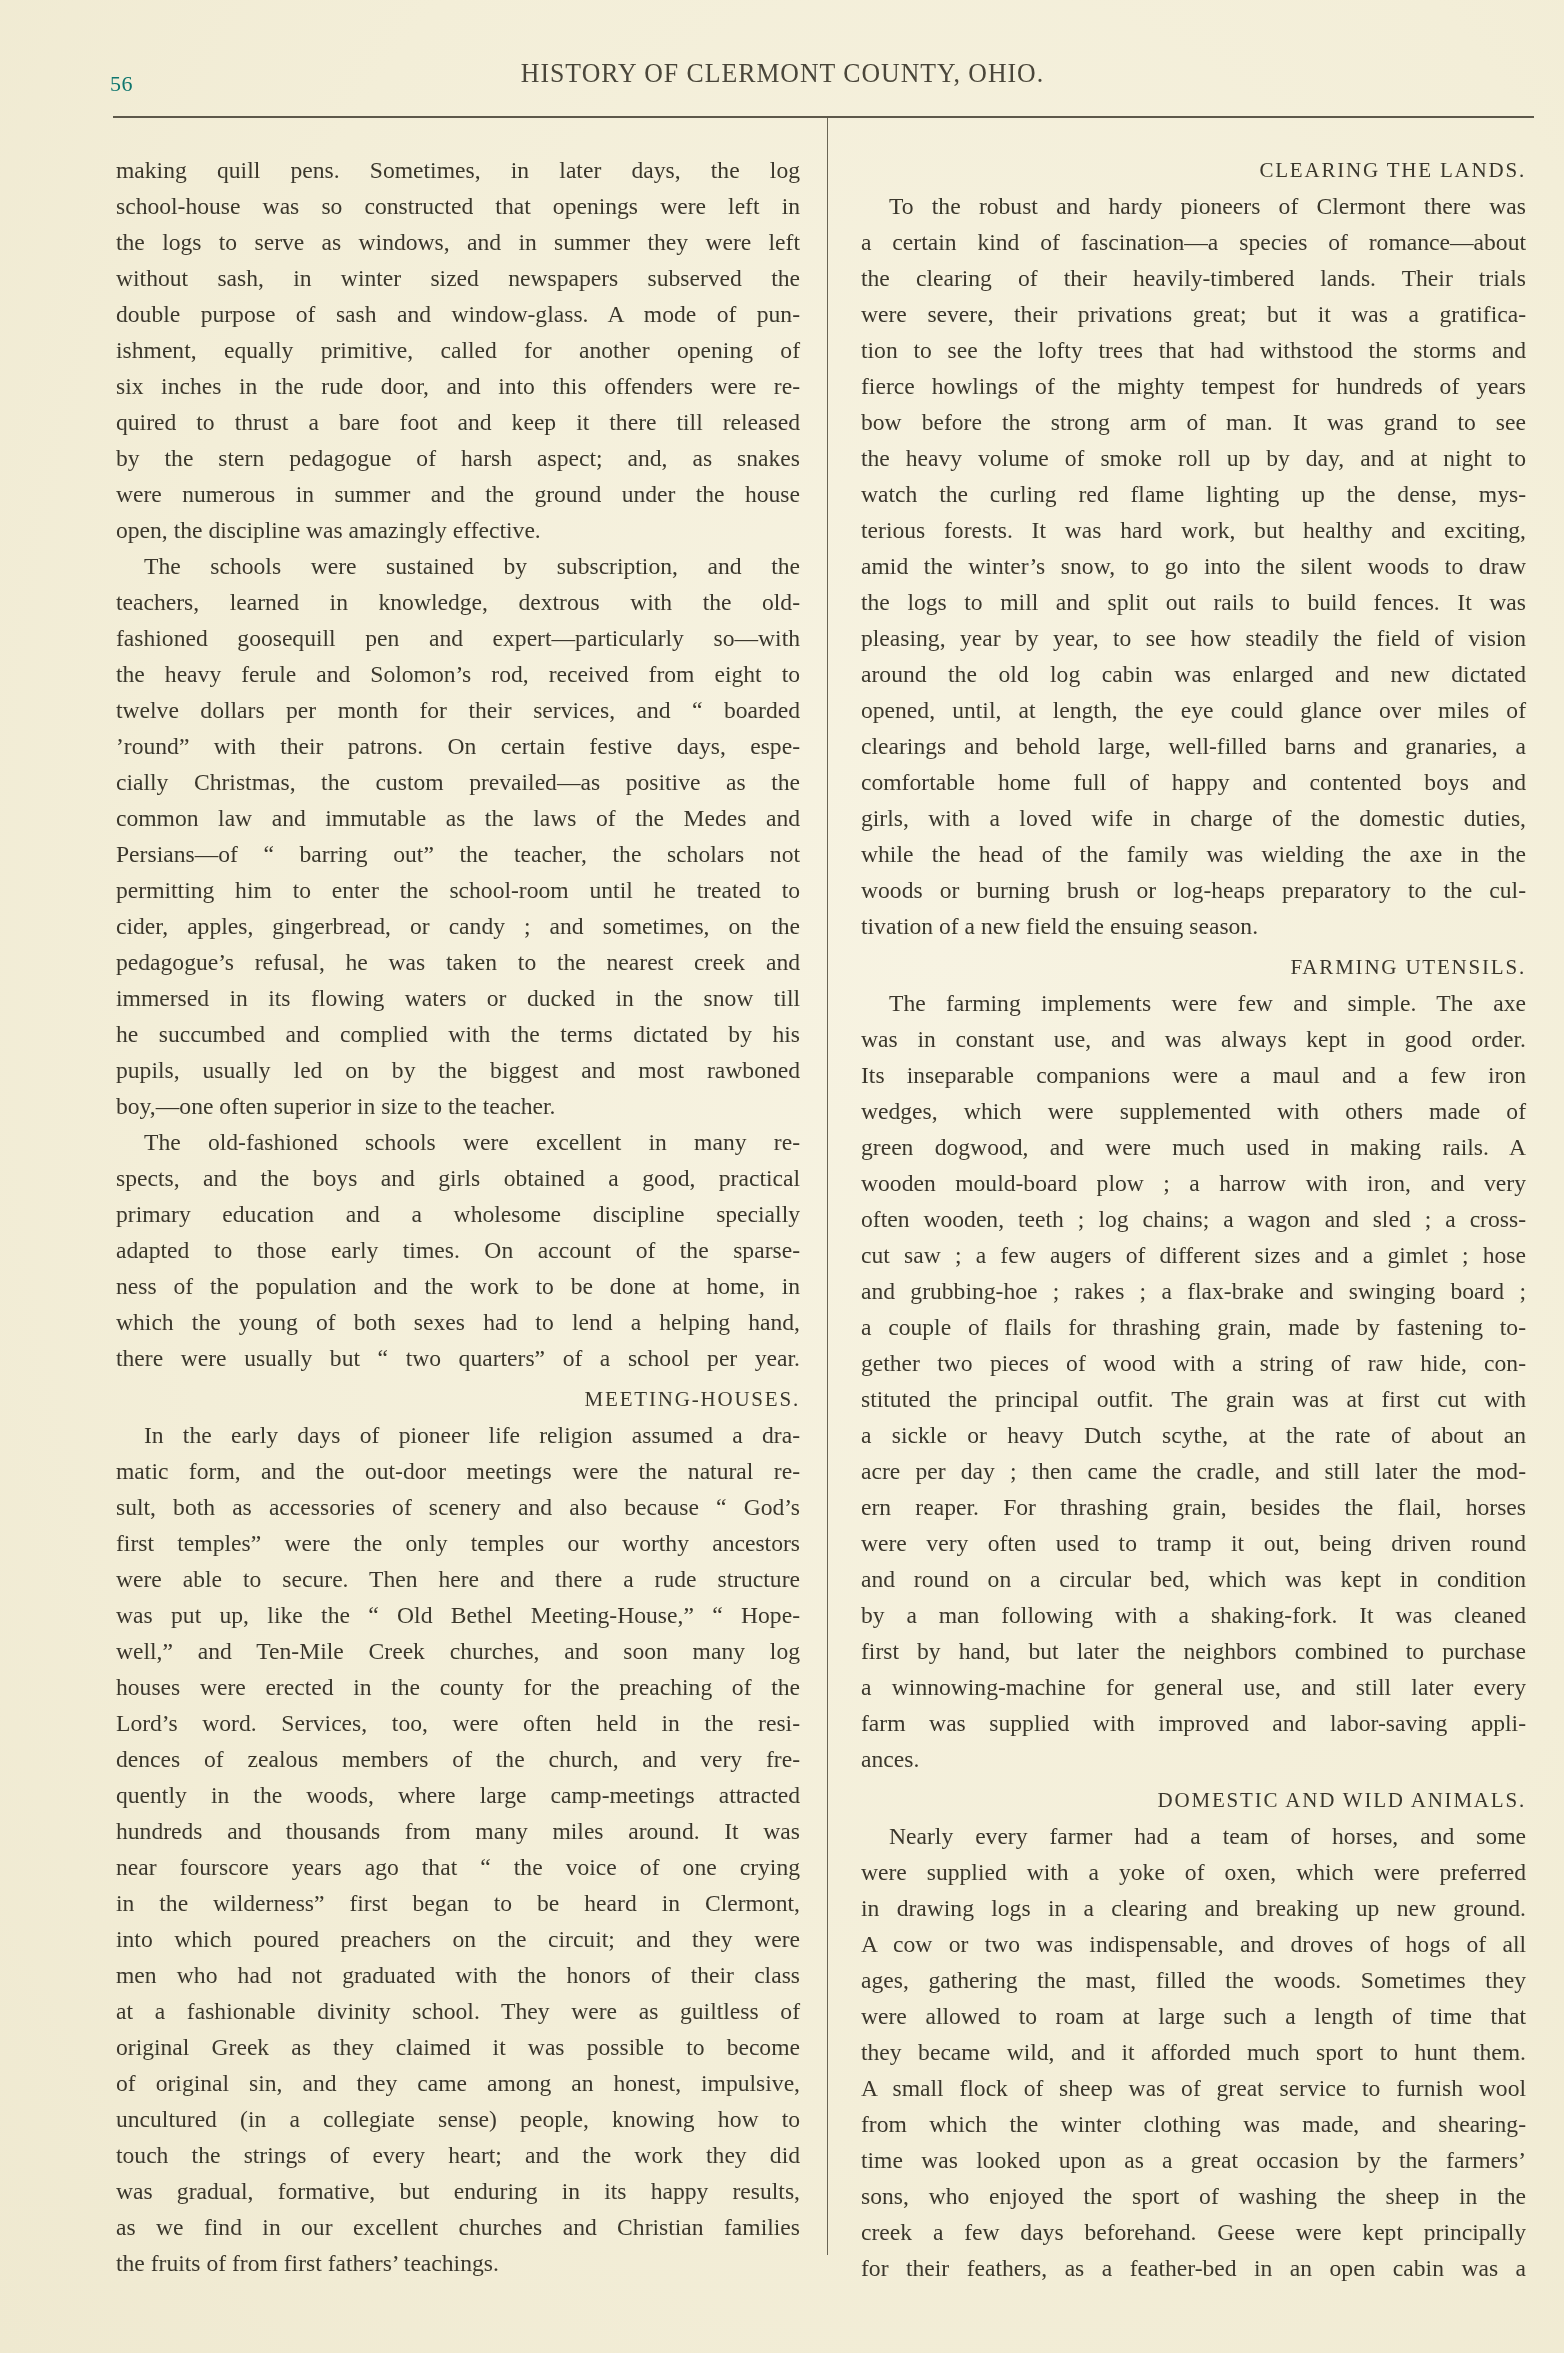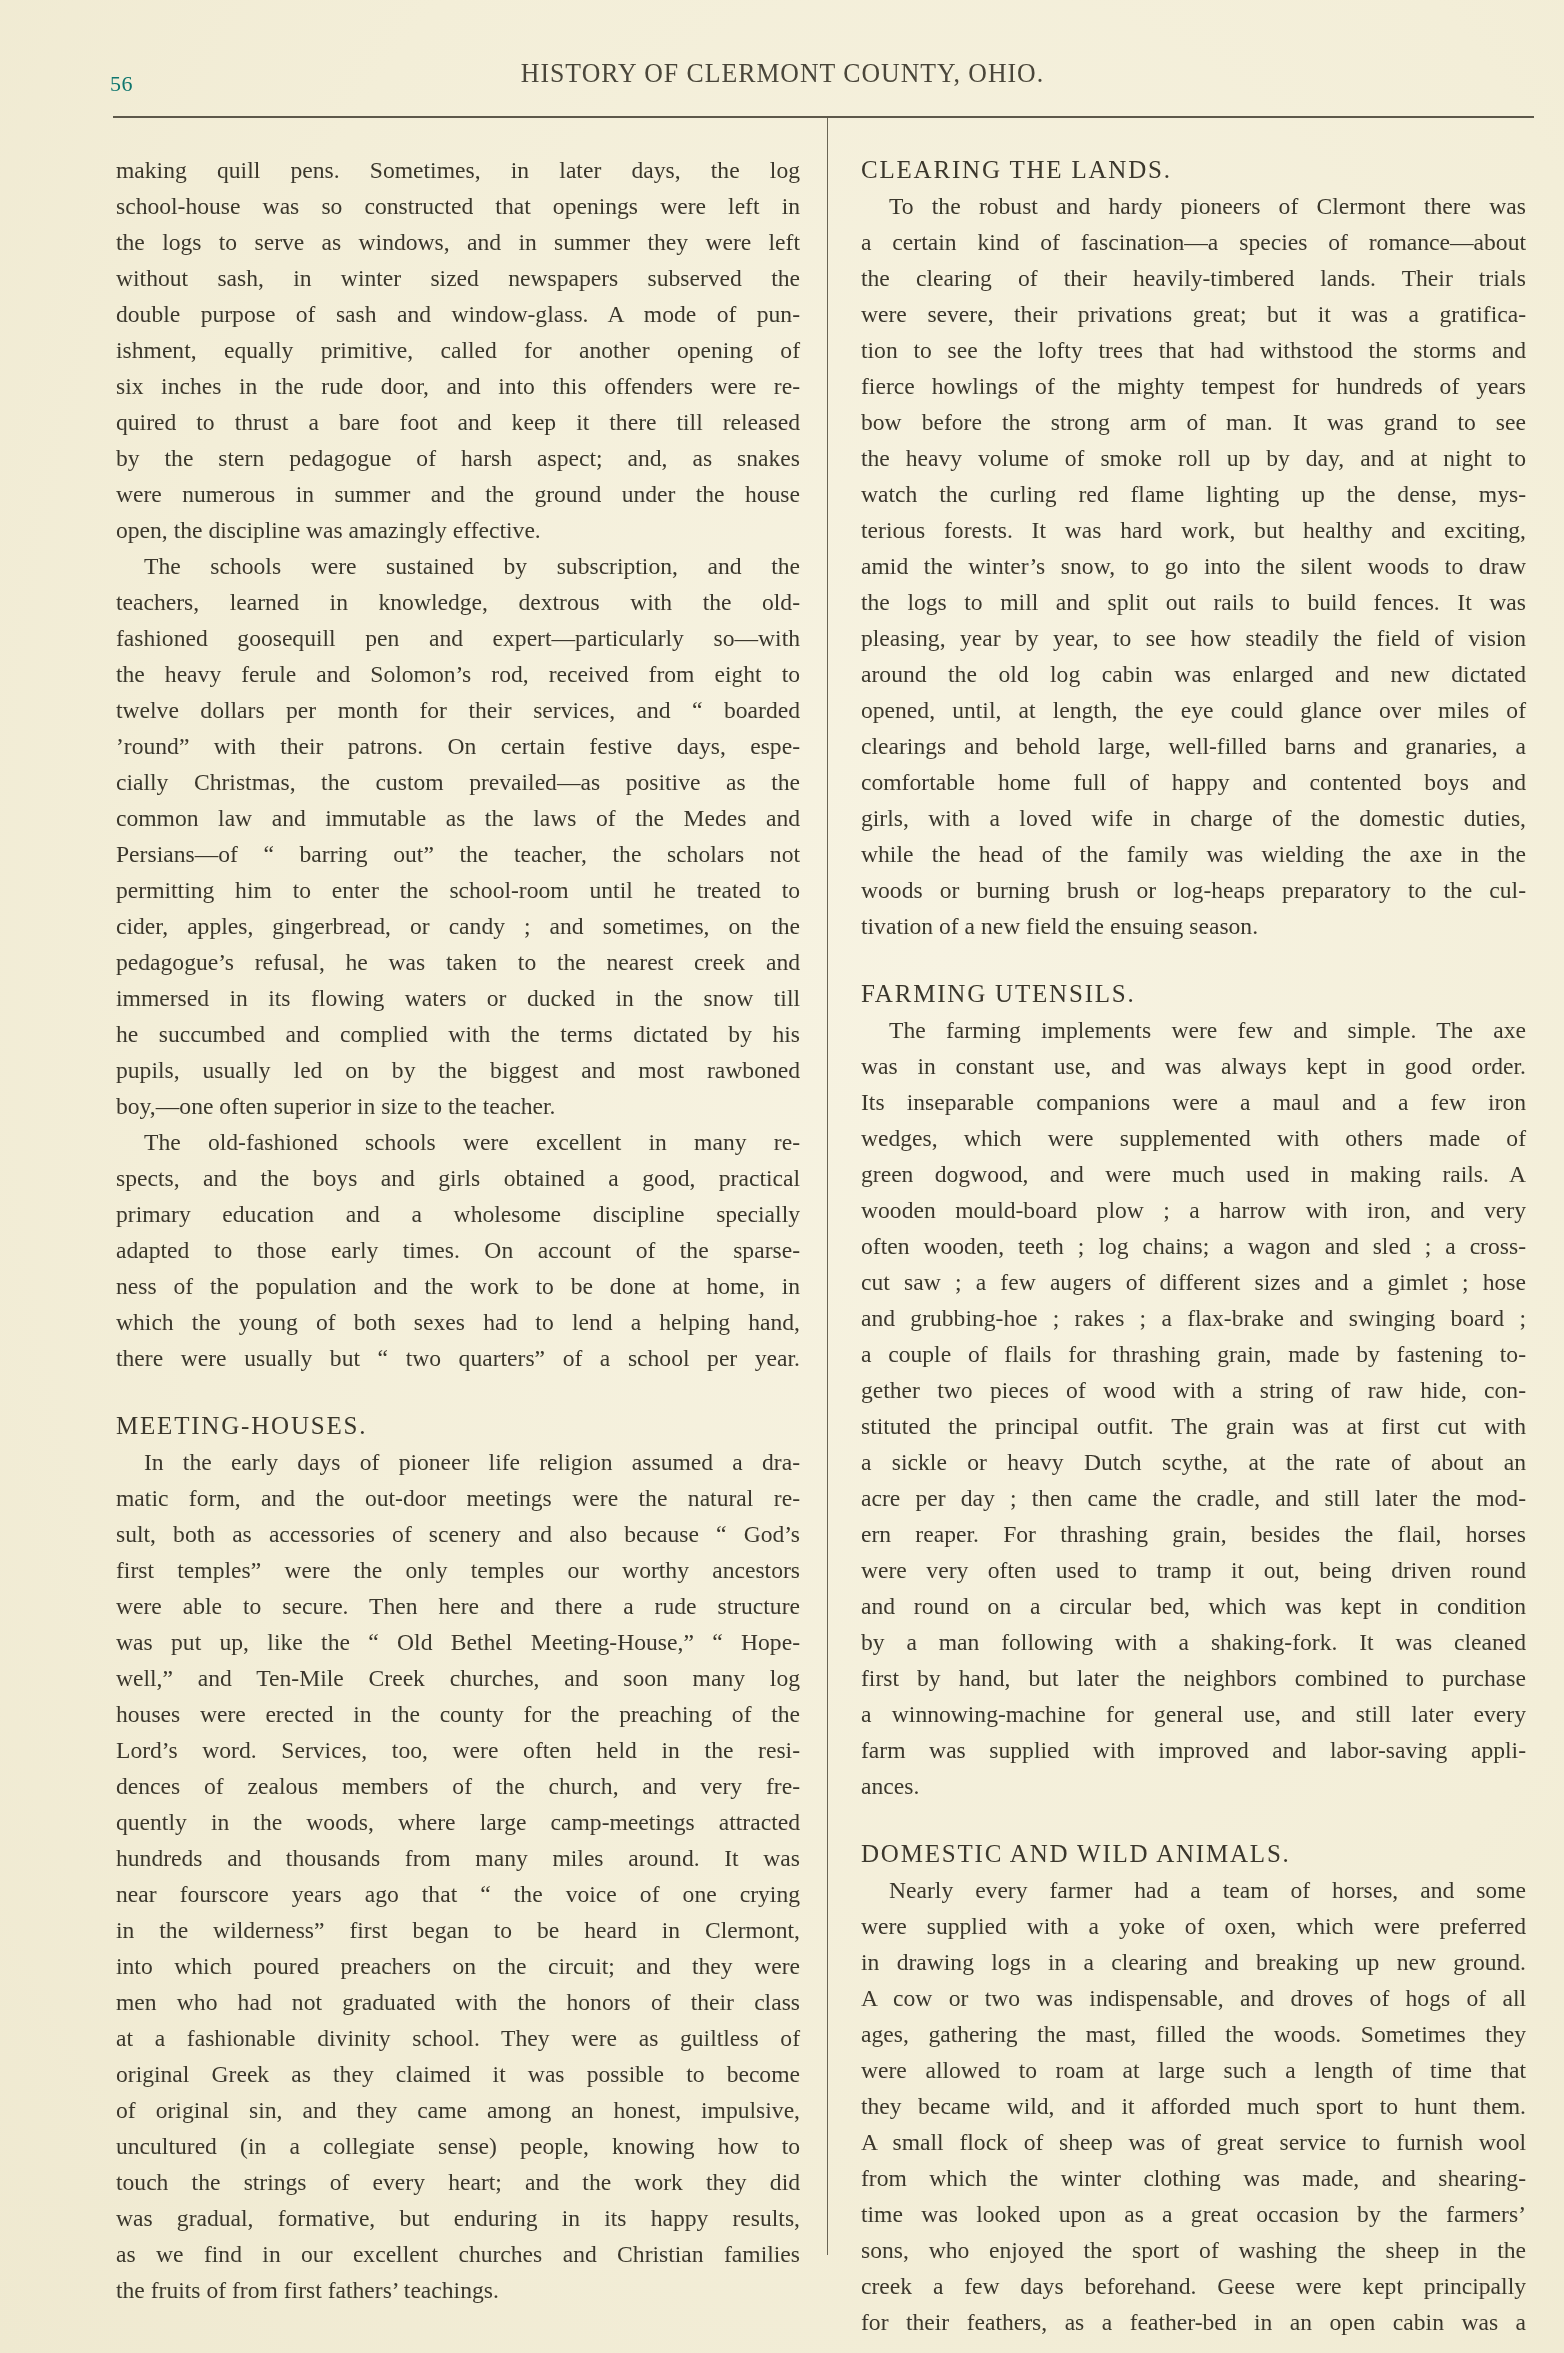--- a/index.html
+++ b/index.html
@@ -35,24 +35,24 @@
   .col-left { left: 116px; width: 684px; }
   .col-right { left: 861px; width: 665px; }
   .line {
     display: block; white-space: nowrap;
     text-align: justify; text-align-last: justify;
     height: 36px; overflow: visible;
   }
   .line.indent { padding-left: 28px; }
   .line.last { text-align-last: left; }
   .section-heading {
-    display: block; text-align: left; letter-spacing: 1.8px;
-    font-size: 25px; height: 36px; line-height: 36px;
+    display: block; text-align: right; letter-spacing: 1.8px;
+    font-size: 21px; height: 36px; line-height: 36px;
   }
-  .section-heading.spaced { margin-top: 32px; height: 36px; }
+  .section-heading.spaced { margin-top: 5px; height: 36px; }
 </style>
 </head>
 <body>
 
 <div class="page-number">56</div>
 <div class="running-head">HISTORY OF CLERMONT COUNTY, OHIO.</div>
 <div class="head-rule"></div>
 <div class="col-divider"></div>
 
 <div class="column col-left">

